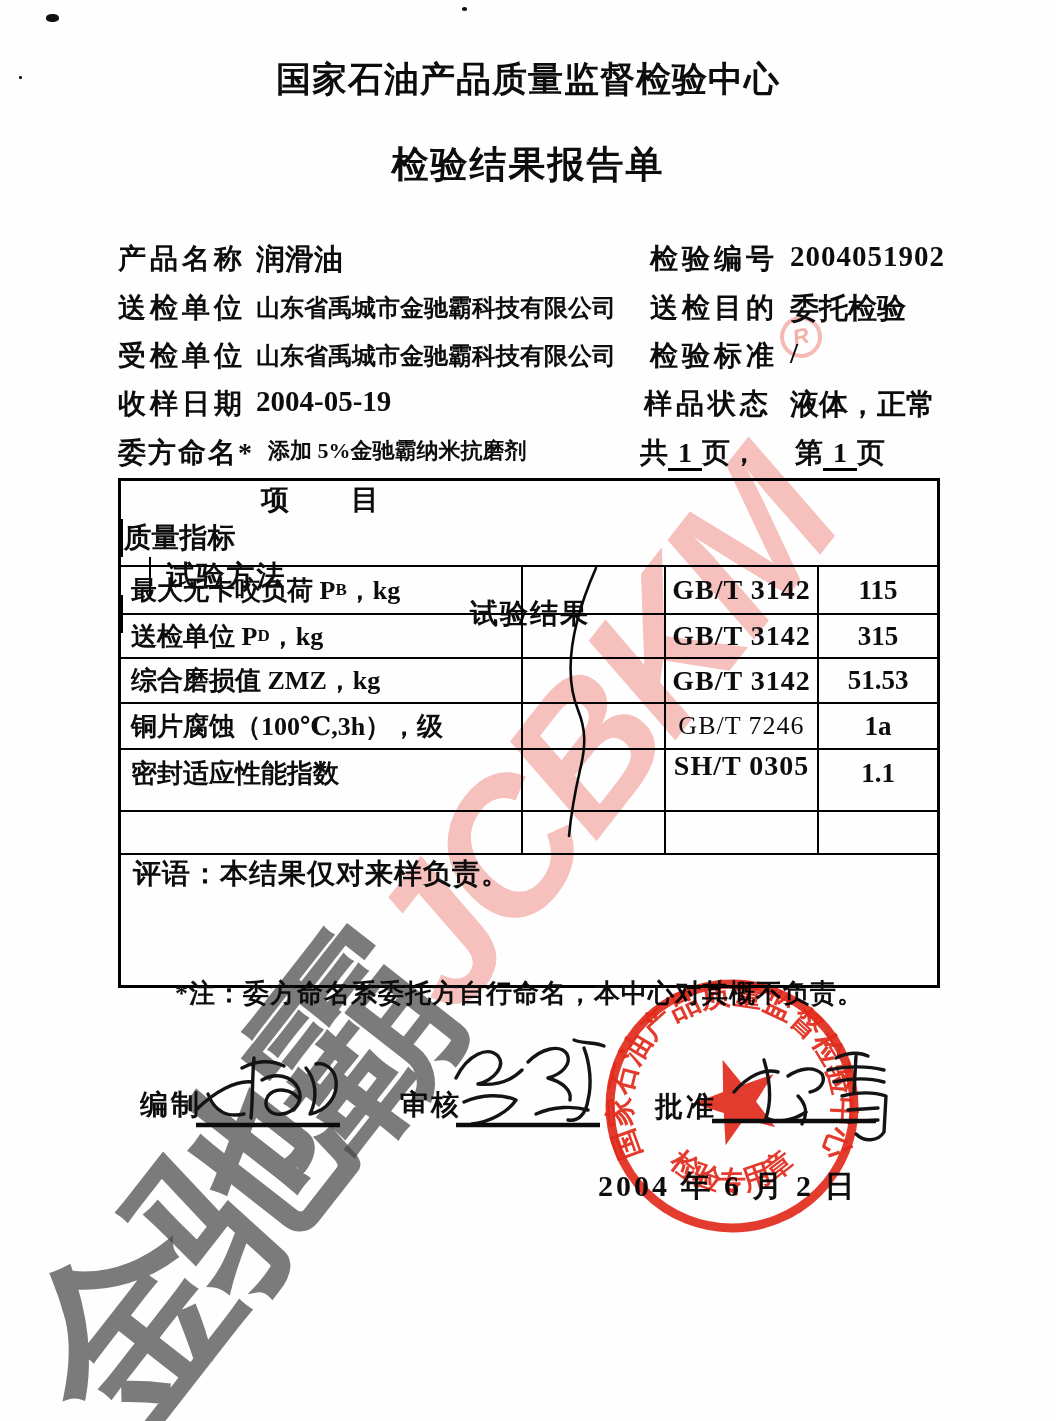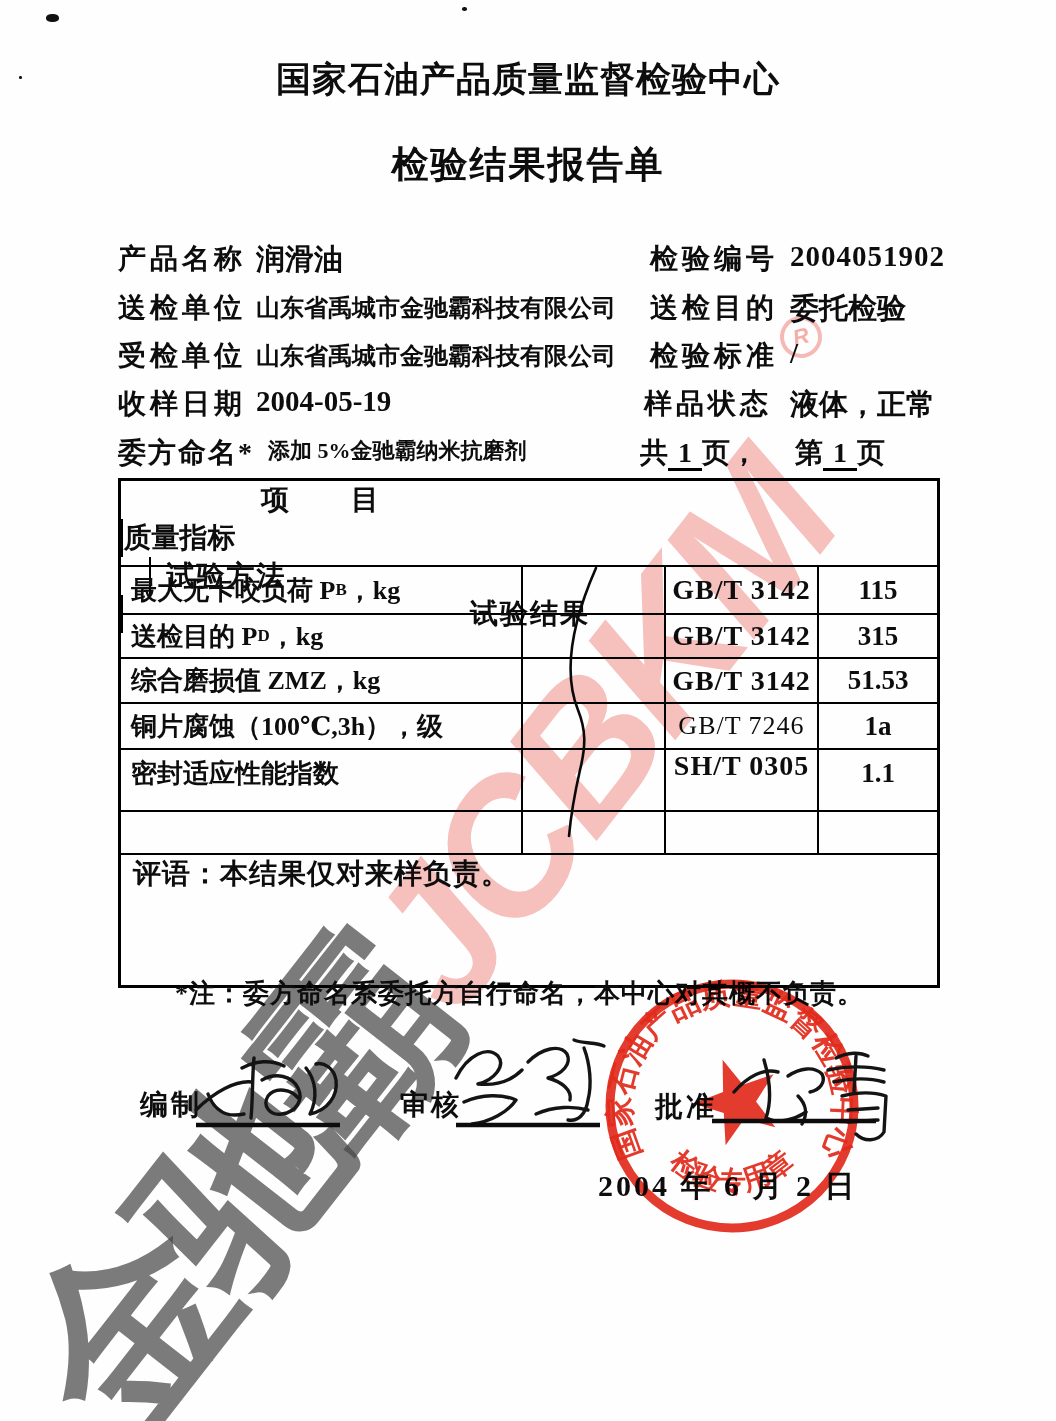--- a/index.html
+++ b/index.html
@@ -142,21 +142,21 @@
           <span>最大无卡咬负荷 P</span>
           <sub>B</sub>
           <span>，kg</span>
         </div>
       <div class="td c2"></div>
       <div class="td c3 method">GB/T 3142</div>
       <div class="td c4 result">115</div>
     </div>
     <div class="tr" style="height:42px;">
       <div class="td c1 item">
-          <span>送检目的 P</span>
+          <span>送检单位 P</span>
           <sub>D</sub>
           <span>，kg</span>
         </div>
       <div class="td c2"></div>
       <div class="td c3 method">GB/T 3142</div>
       <div class="td c4 result">315</div>
     </div>
     <div class="tr" style="height:43px;">
       <div class="td c1 item">
           <span>综合磨损值 ZMZ，kg</span>

